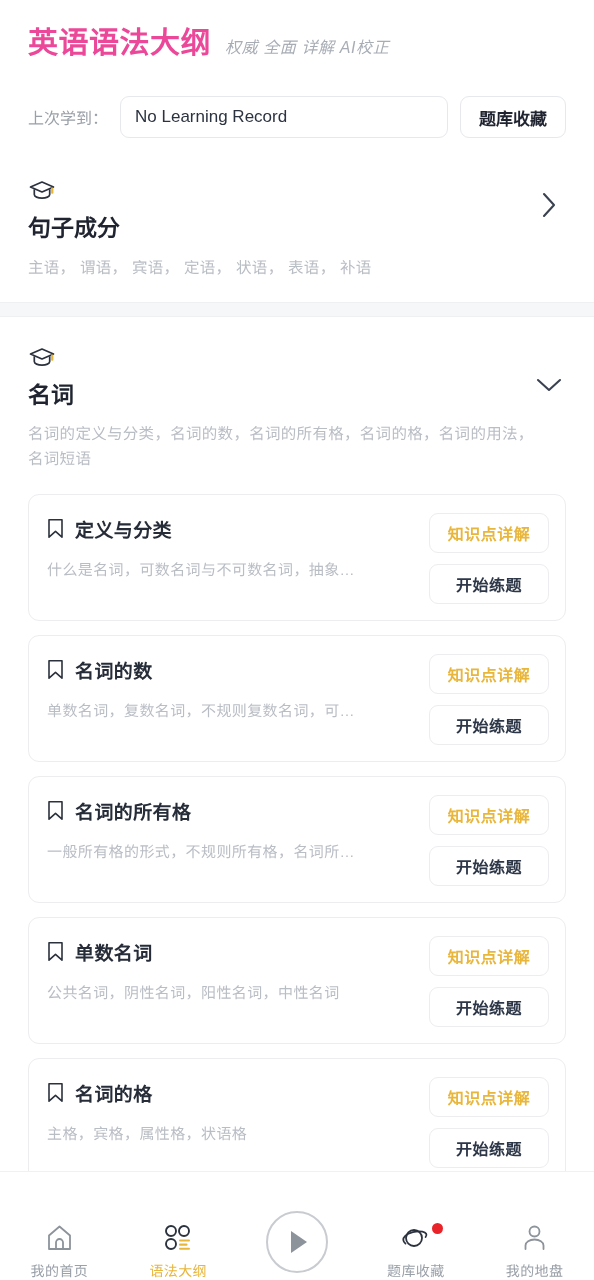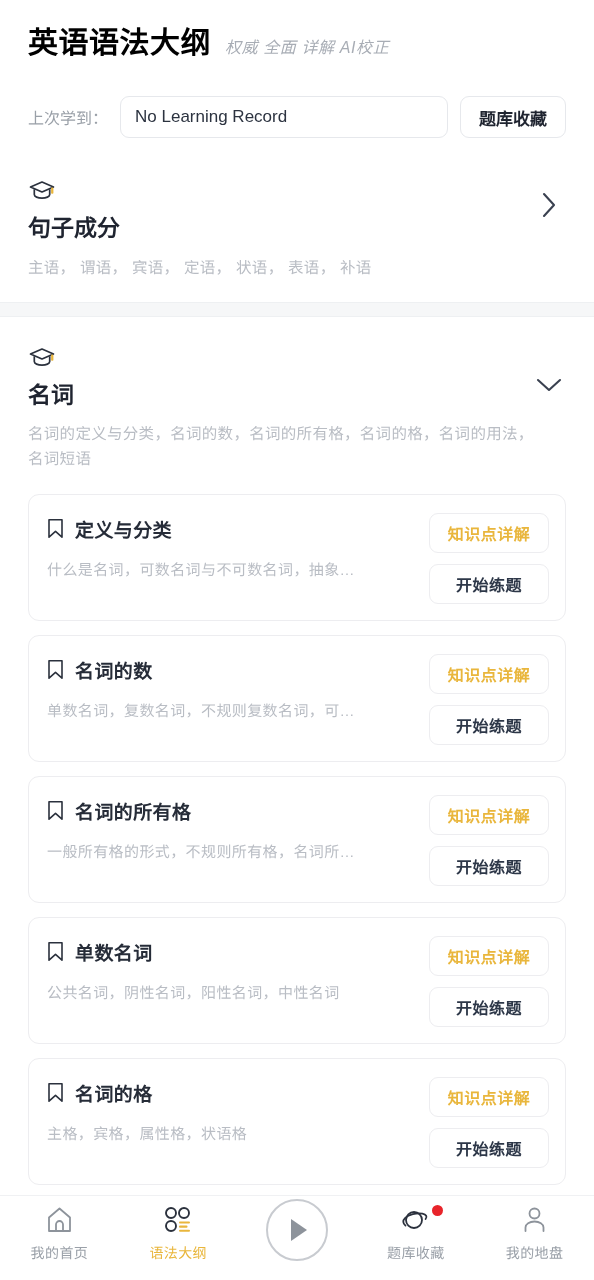--- a/index.html
+++ b/index.html
@@ -27,21 +27,21 @@
   }
   .title-row {
     display: flex;
     align-items: baseline;
     gap: 14px;
     height: 44px;
   }
   .app-title {
     font-size: 30px;
     font-weight: 700;
-    color: #000000;
+    color: #ec4899;
     letter-spacing: 0.5px;
     line-height: 1;
   }
   .app-subtitle {
     font-size: 16px;
     color: #a8adb5;
     font-style: italic;
     letter-spacing: 0.6px;
     line-height: 1;
     white-space: nowrap;
@@ -217,25 +217,25 @@
   }
 
   
   .icon { display: block; }
   .cap-icon { margin-top: 3px; flex-shrink: 0; }
 
   
   .tabbar {
     position: absolute;
     left: 0; right: 0; bottom: 0;
-    height: 85px;
+    height: 109px;
     background: #ffffff;
     border-top: 1px solid #f0f1f3;
     display: flex;
-    align-items: flex-start;
+    align-items: flex-end;
     padding-top: 9px;
   }
   .tab {
     flex: 1;
     display: flex;
     flex-direction: column;
     align-items: center;
     gap: 7px;
     cursor: pointer;
     position: relative;

